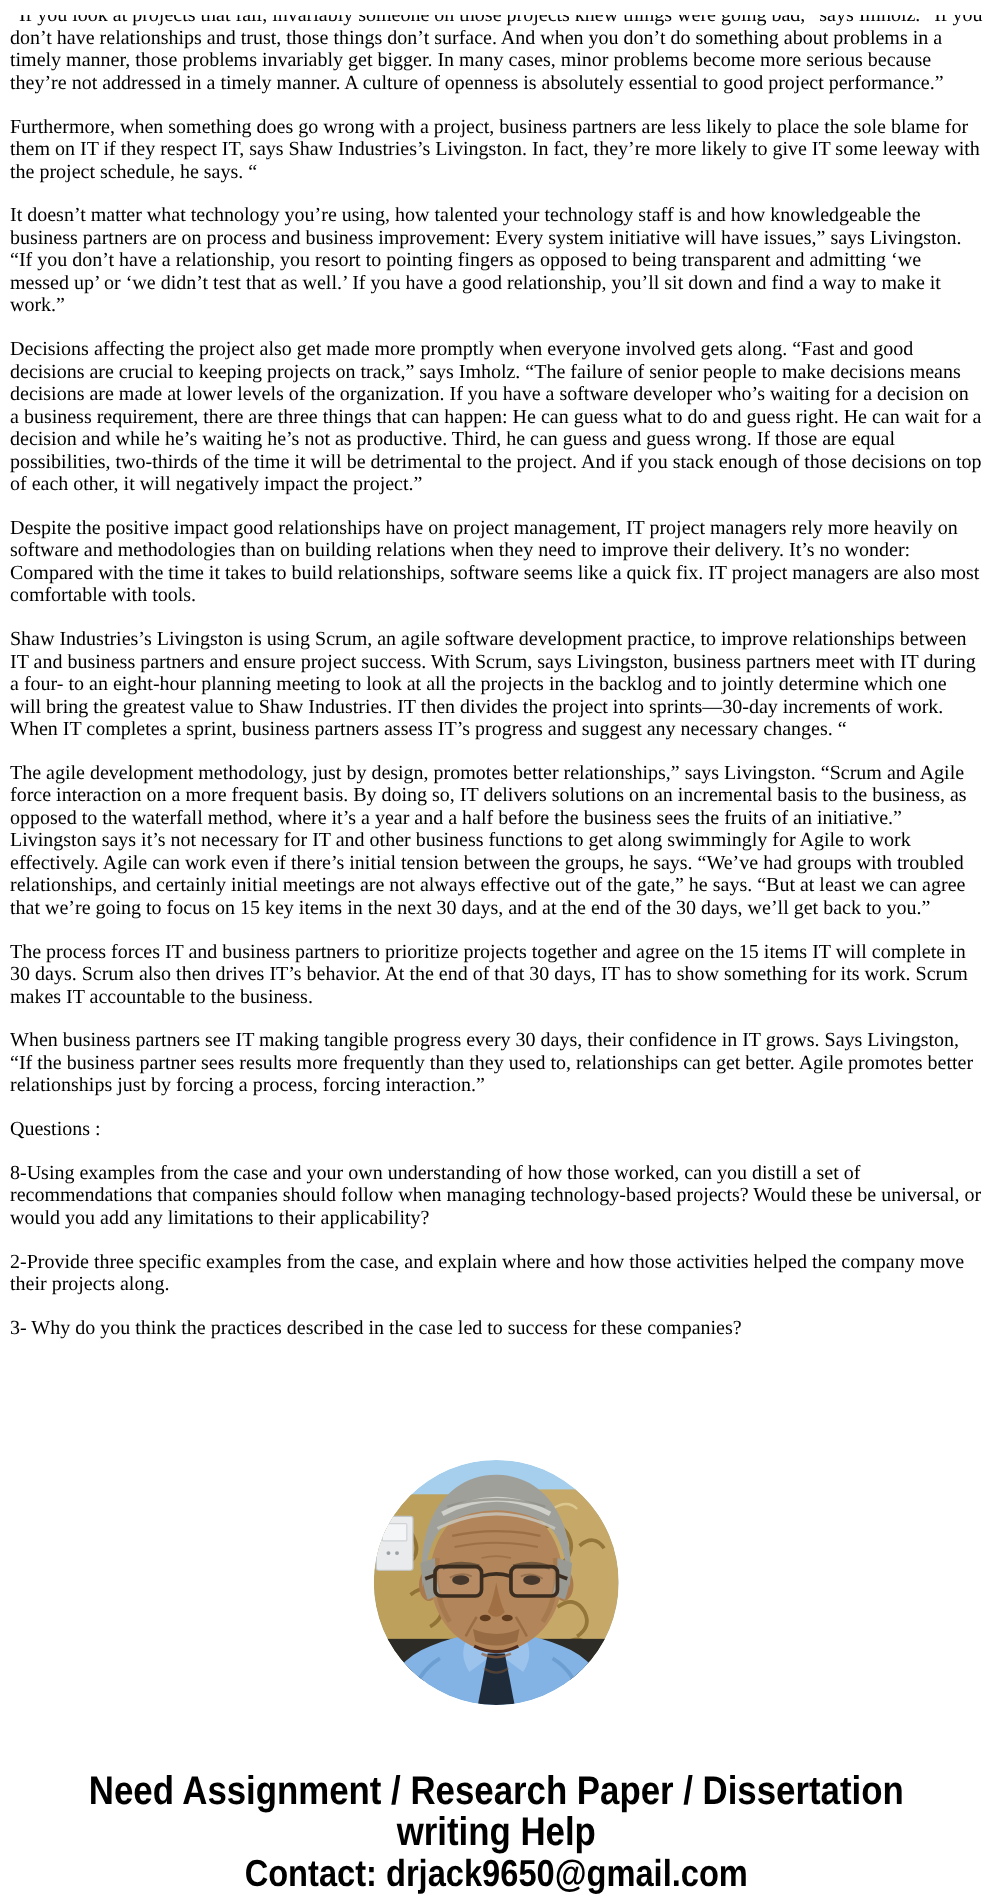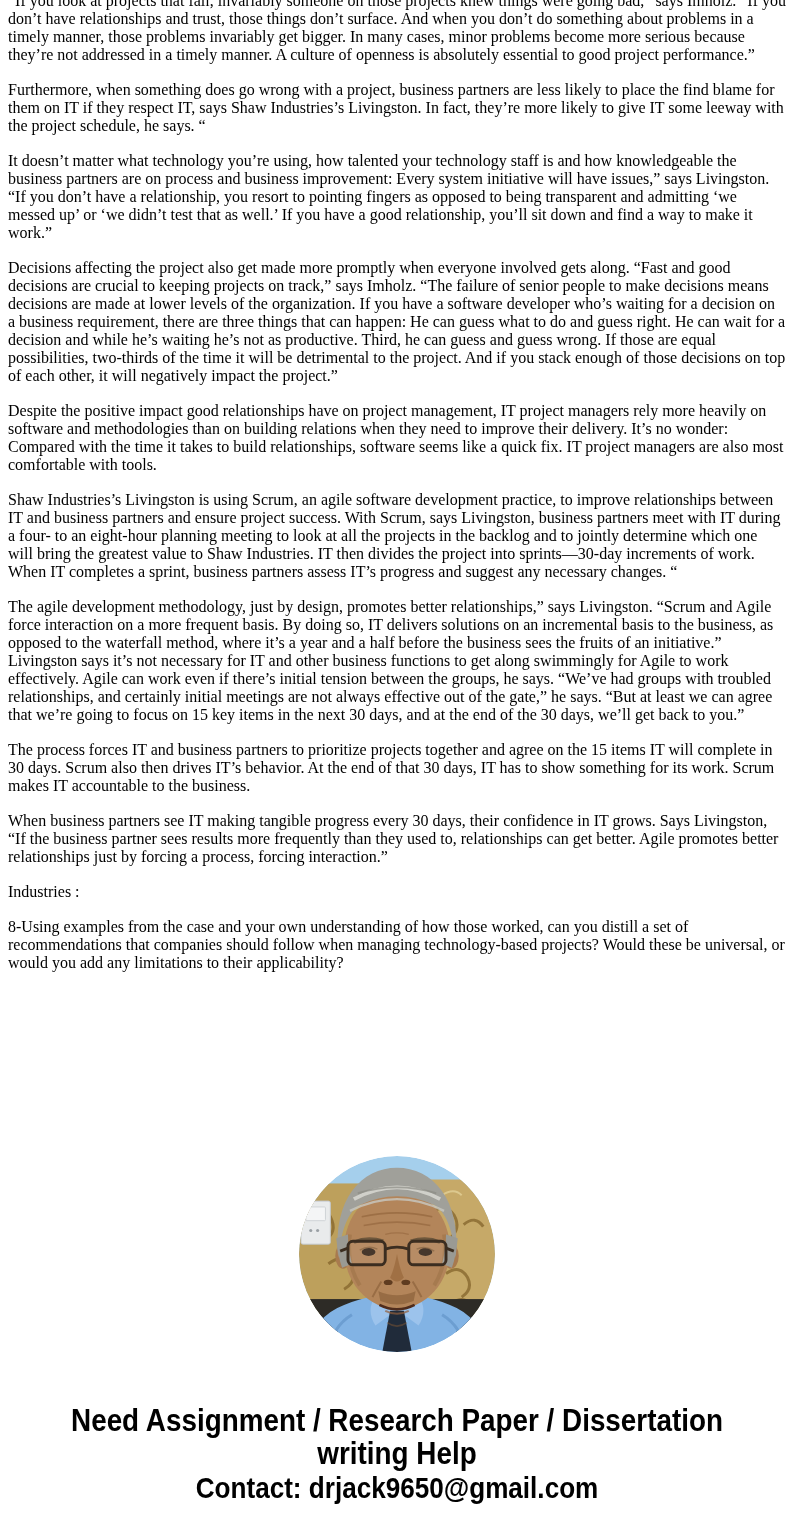--- a/index.html
+++ b/index.html
@@ -11,20 +11,21 @@
     width: 794px;
     color: #000000;
     font-family: "Liberation Serif", serif;
     padding-bottom: 19px;
   }
   
   .doc-clip {
     height: 1124px;
     overflow: hidden;
     padding: 0 8px;
+    margin-top: 12px;
   }
   .doc-body p {
     margin: 17px 0;
     font-size: 16px;
     line-height: 18px;
     text-align: left;
   }
   .doc-body p:first-child {
     margin-top: -8px; 
   }
@@ -59,30 +60,32 @@
   }
 </style>
 </head>
 <body>
 
 <main class="page">
 
   <section class="doc-clip">
     <div class="doc-body">
         <p class="doc-paragraph">“If you look at projects that fail, invariably someone on those projects knew things were going bad,” says Imholz. “If you don’t have relationships and trust, those things don’t surface. And when you don’t do something about problems in a timely manner, those problems invariably get bigger. In many cases, minor problems become more serious because they’re not addressed in a timely manner. A culture of openness is absolutely essential to good project performance.”</p>
-        <p class="doc-paragraph">Furthermore, when something does go wrong with a project, business partners are less likely to place the find blame for them on IT if they respect IT, says Shaw Industries’s Livingston. In fact, they’re more likely to give IT some leeway with the project schedule, he says. “</p>
+        <p class="doc-paragraph">Furthermore, when something does go wrong with a project, business partners are less likely to place the sole blame for them on IT if they respect IT, says Shaw Industries’s Livingston. In fact, they’re more likely to give IT some leeway with the project schedule, he says. “</p>
         <p class="doc-paragraph">It doesn’t matter what technology you’re using, how talented your technology staff is and how knowledgeable the business partners are on process and business improvement: Every system initiative will have issues,” says Livingston. “If you don’t have a relationship, you resort to pointing fingers as opposed to being transparent and admitting ‘we messed up’ or ‘we didn’t test that as well.’ If you have a good relationship, you’ll sit down and find a way to make it work.”</p>
         <p class="doc-paragraph">Decisions affecting the project also get made more promptly when everyone involved gets along. “Fast and good decisions are crucial to keeping projects on track,” says Imholz. “The failure of senior people to make decisions means decisions are made at lower levels of the organization. If you have a software developer who’s waiting for a decision on a business requirement, there are three things that can happen: He can guess what to do and guess right. He can wait for a decision and while he’s waiting he’s not as productive. Third, he can guess and guess wrong. If those are equal possibilities, two-thirds of the time it will be detrimental to the project. And if you stack enough of those decisions on top of each other, it will negatively impact the project.”</p>
         <p class="doc-paragraph">Despite the positive impact good relationships have on project management, IT project managers rely more heavily on software and methodologies than on building relations when they need to improve their delivery. It’s no wonder: Compared with the time it takes to build relationships, software seems like a quick fix. IT project managers are also most comfortable with tools.</p>
         <p class="doc-paragraph">Shaw Industries’s Livingston is using Scrum, an agile software development practice, to improve relationships between IT and business partners and ensure project success. With Scrum, says Livingston, business partners meet with IT during a four- to an eight-hour planning meeting to look at all the projects in the backlog and to jointly determine which one will bring the greatest value to Shaw Industries. IT then divides the project into sprints—30-day increments of work. When IT completes a sprint, business partners assess IT’s progress and suggest any necessary changes. “</p>
         <p class="doc-paragraph">The agile development methodology, just by design, promotes better relationships,” says Livingston. “Scrum and Agile force interaction on a more frequent basis. By doing so, IT delivers solutions on an incremental basis to the business, as opposed to the waterfall method, where it’s a year and a half before the business sees the fruits of an initiative.” Livingston says it’s not necessary for IT and other business functions to get along swimmingly for Agile to work effectively. Agile can work even if there’s initial tension between the groups, he says. “We’ve had groups with troubled relationships, and certainly initial meetings are not always effective out of the gate,” he says. “But at least we can agree that we’re going to focus on 15 key items in the next 30 days, and at the end of the 30 days, we’ll get back to you.”</p>
         <p class="doc-paragraph">The process forces IT and business partners to prioritize projects together and agree on the 15 items IT will complete in 30 days. Scrum also then drives IT’s behavior. At the end of that 30 days, IT has to show something for its work. Scrum makes IT accountable to the business.</p>
         <p class="doc-paragraph">When business partners see IT making tangible progress every 30 days, their confidence in IT grows. Says Livingston, “If the business partner sees results more frequently than they used to, relationships can get better. Agile promotes better relationships just by forcing a process, forcing interaction.”</p>
-        <p class="doc-paragraph">Industries :</p>
+        <p class="doc-paragraph">Questions :</p>
         <p class="doc-paragraph">8-Using examples from the case and your own understanding of how those worked, can you distill a set of recommendations that companies should follow when managing technology-based projects? Would these be universal, or would you add any limitations to their applicability?</p>
+        <p class="doc-paragraph">2-Provide three specific examples from the case, and explain where and how those activities helped the company move their projects along.</p>
+        <p class="doc-paragraph">3- Why do you think the practices described in the case led to success for these companies?</p>
       </div>
   </section>
 
   <figure class="photo-row">
     <svg width="196" height="196" viewBox="0 0 200 200" role="img">
       <defs>
         <clipPath id="circ">
             <circle cx="100" cy="100" r="100"></circle>
           </clipPath>
       </defs>

